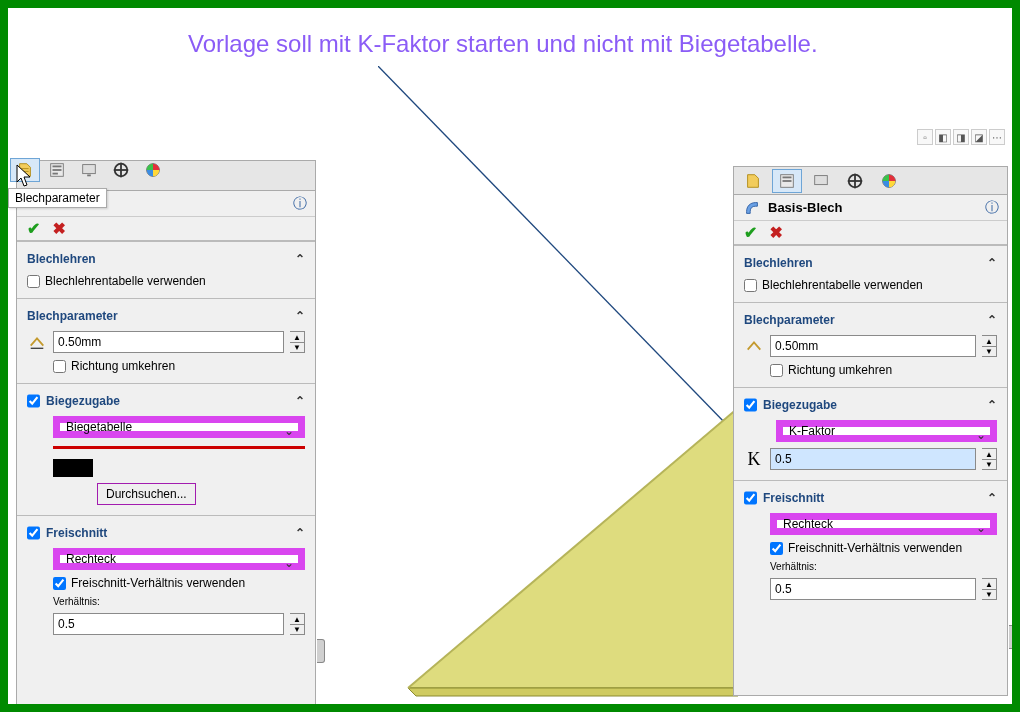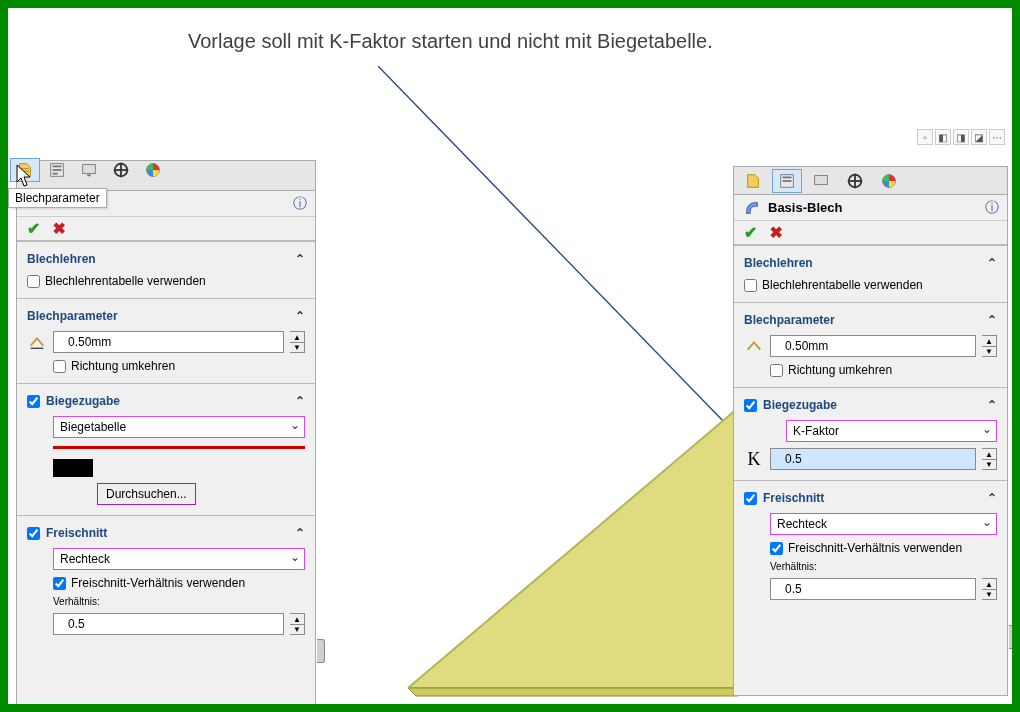--- a/index.html
+++ b/index.html
@@ -1,49 +1,49 @@
 <!DOCTYPE html>
 <html><head>
 <meta charset="utf-8">
 <style>
 *{box-sizing:border-box;margin:0;padding:0;font-family:"Segoe UI",Arial,sans-serif}
 body{width:1020px;height:712px;background:#fff;border:8px solid #008a00;position:relative;overflow:hidden}
 .body-inner{position:absolute;inset:0}
-.annotation{position:absolute;top:22px;left:180px;font-size:20px;color:#404040}
+.annotation{position:absolute;top:22px;left:180px;font-size:24px;color:#8b5cf6}
 .arrow-line{position:absolute;top:58px;left:370px;width:365px;height:370px;pointer-events:none}
 .panel{position:absolute;background:#f0f0f0;border:1px solid #aaa;font-size:12px}
 .panel.left{top:152px;left:8px;width:300px;height:550px}
 .panel.right{top:158px;left:725px;width:275px;height:530px}
 .tabstrip{height:28px;background:#e6e6e6;border-bottom:1px solid #aaa;display:flex;align-items:center;padding:0 4px;gap:4px}
 .tabbtn{width:30px;height:24px;display:flex;align-items:center;justify-content:center;border:1px solid transparent}
 .tabbtn.active{background:#d7e8f8;border:1px solid #6ea5d6}
 .tabbtn svg{width:18px;height:18px}
 .mini-row{position:absolute;top:-38px;right:2px;display:flex;gap:2px;font-size:10px;color:#555}
 .mini-row span{width:16px;height:16px;border:1px solid #ccc;background:#f8f8f8;display:flex;align-items:center;justify-content:center}
 .feature-row{height:26px;display:flex;align-items:center;gap:6px;padding:0 8px;border-bottom:1px solid #ccc;background:#f0f0f0}
 .feature-row .hdr{font-weight:bold;font-size:13px}
 .help{margin-left:auto;color:#2e5e9e;font-size:14px}
 .okcancel{height:24px;display:flex;align-items:center;gap:12px;padding:0 10px;border-bottom:1px solid #bbb}
 .check{color:#1e9e1e;font-size:16px;font-weight:bold}
 .xmark{color:#c42020;font-size:16px;font-weight:bold}
 .section{border-top:1px solid #bbb;padding:6px 0}
-.section-head{display:flex;align-items:center;padding:4px 10px;font-weight:bold;color:#1f487e;font-size:12px}
+.section-head{display:flex;padding:4px 10px;font-weight:bold;color:#1f487e;font-size:12px}
 .chev{margin-left:auto;color:#333;font-size:12px}
 .section-body{padding:4px 10px;display:flex;flex-direction:column;gap:6px}
 .chkline{display:flex;align-items:center;gap:5px;font-size:12px}
 .chkline input{width:13px;height:13px}
 .row{display:flex;align-items:center;gap:6px}
 .smallicon{width:20px;height:18px;display:flex;align-items:center;justify-content:center;flex-shrink:0}
 .smallicon svg{width:18px;height:18px}
-.txtfield{flex:1 1 auto;height:22px;border:1px solid #8a8a8a;background:#fff;padding:0 14px;font-size:12px}
+.txtfield{flex:1 1 auto;height:22px;border:1px solid #8a8a8a;background:#fff;padding:0 4px;font-size:12px}
 .txtfield.highlight{background:#cfe6ff}
 .spin{display:flex;flex-direction:column;border:1px solid #8a8a8a;border-left:0}
 .spin div{width:14px;height:10px;font-size:8px;display:flex;align-items:center;justify-content:center;background:#efefef;cursor:pointer}
 .spin div+div{border-top:1px solid #8a8a8a}
-.combo{position:relative;height:22px;border:1px solid #d946ef;background:#fff;display:flex;align-items:center;padding:0 18px 0 6px;font-size:12px}
+.combo{position:relative;height:22px;border:7px solid #d946ef;background:#fff;display:flex;align-items:center;padding:0 18px 0 6px;font-size:12px}
 .combo::after{content:"⌄";position:absolute;right:4px;top:1px;color:#333;font-size:12px}
 .underline-red{height:3px;background:#c00;margin:2px 0 4px 0}
 .blackpatch{width:40px;height:18px;background:#000;flex-shrink:0}
 .btn{height:22px;border:1px solid #a21caf;background:#efefef;padding:0 8px;display:inline-flex;align-items:center;font-size:12px}
 .lbl{font-size:10px}
 .Kletter{font-family:serif;font-size:18px;width:20px;text-align:center}
 .tooltip{position:absolute;top:180px;left:0px;background:#fff;border:1px solid #aaa;padding:2px 6px;font-size:12px;box-shadow:1px 1px 2px rgba(0,0,0,.15);z-index:20}
 .cursor{position:absolute;top:156px;left:8px;z-index:25;width:18px;height:24px}
 .cursor svg{width:18px;height:24px}
 .triangle{position:absolute;bottom:6px;left:300px;width:430px;height:290px;pointer-events:none}
@@ -311,21 +311,21 @@
     </div>
   </div>
 
   <div class="section">
     <div class="section-head">
       <input type="checkbox" checked="" style="margin-right: 6px;">
       <span>Biegezugabe</span>
       <span class="chev">⌃</span>
     </div>
     <div class="section-body">
-      <div class="combo" style="margin-left:42px">K-Faktor</div>
+      <div class="combo" style="margin-left:32px">K-Faktor</div>
       <div class="row">
         <span class="Kletter">K</span>
         <input class="txtfield highlight" value="0.5" style="">
         <div class="spin">
               <div>▲</div>
               <div>▼</div>
             </div>
       </div>
     </div>
   </div>

